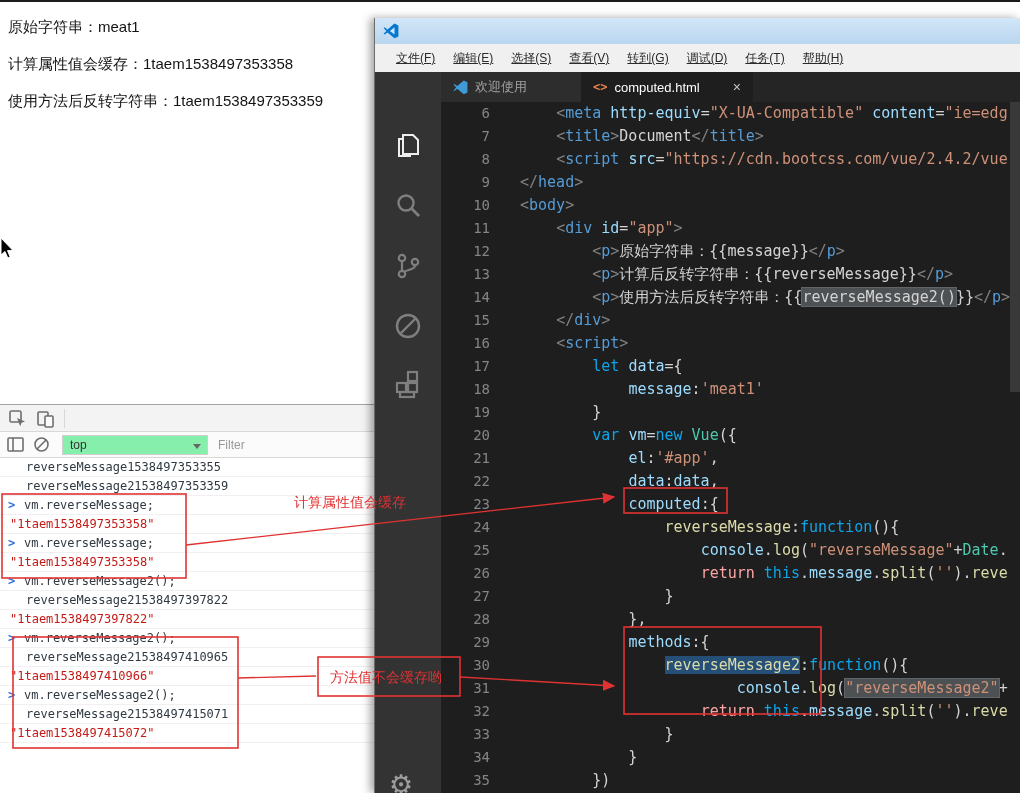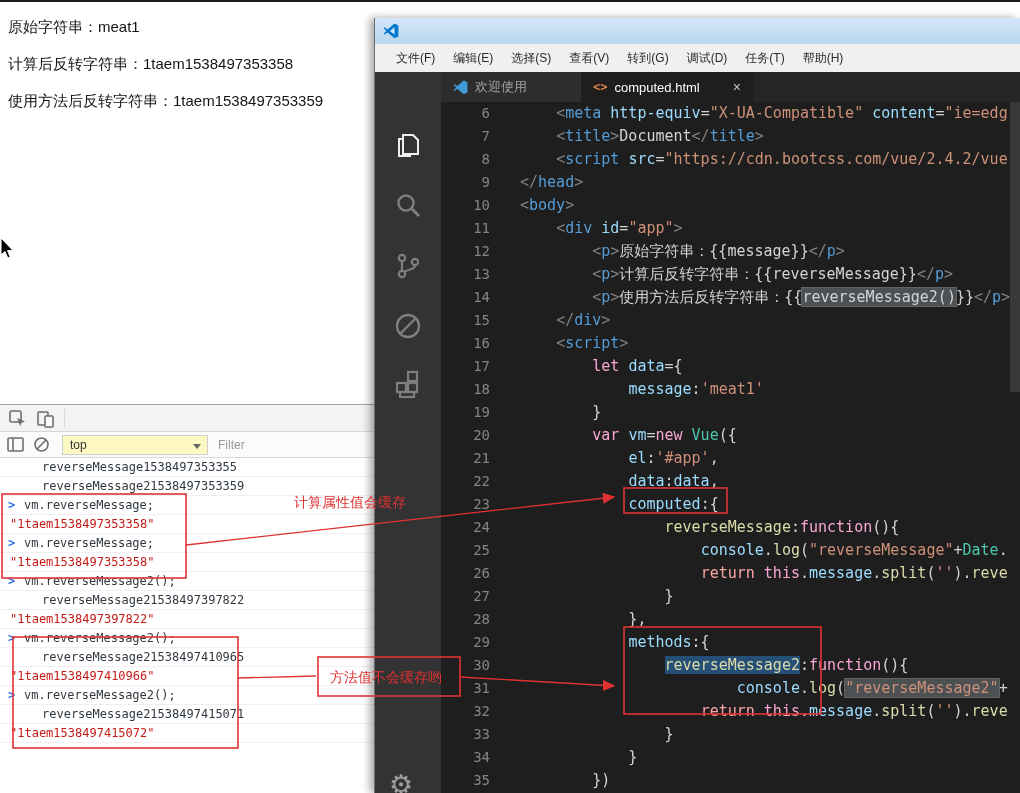--- a/index.html
+++ b/index.html
@@ -14,79 +14,79 @@
 
   
   .devtools { position:absolute; left:0; top:404px; width:375px; height:389px; background:#fff; border-top:1px solid #a3a3a3; }
   .dt-row1 { position:absolute; left:0; top:0; width:100%; height:27px; background:#f3f3f4; border-bottom:1px solid #d8d8d8; }
   .dt-row2 { position:absolute; left:0; top:27px; width:100%; height:26px; background:#fbfbfb; border-bottom:1px solid #d8d8d8; }
   .dt-icon { position:absolute; top:4px; width:20px; height:20px; }
   .dt-sep { position:absolute; top:4px; width:1px; height:19px; background:#d8d8d8; }
   .dt-tabs { position:absolute; left:76px; top:0; height:27px; display:flex; }
   .dt-tab { height:27px; line-height:26px; padding:0 9px; font-size:12px; color:#5f6368; white-space:nowrap;margin-top:24px; }
   .dt-tab.active { color:#1a1a1a; border-bottom:2px solid #1a73e8; }
-  .dt-select { position:absolute; left:62px; top:3px; width:146px; height:20px; border:1px solid #cfcfcf; background:#fef9c3;
+  .dt-select { position:absolute; left:62px; top:3px; width:146px; height:20px; border:1px solid #cfcfcf; background:#86efac;
                font-size:12px; color:#333; line-height:18px; padding-left:7px; }
   .dt-select .tri { position:absolute; right:6px; top:8px; width:0; height:0; border-left:4px solid transparent; border-right:4px solid transparent; border-top:5px solid #666; }
   .dt-filter { position:absolute; left:218px; top:3px; width:140px; height:20px; border:none; font-size:12px; color:#999; line-height:20px; }
 
   .console-list { position:absolute; left:0; top:53px; width:100%; }
   .c-entry { position:relative; height:19px; line-height:18px; border-bottom:1px solid #f0f0f2;
              font-family:"DejaVu Sans Mono","Liberation Mono",monospace; font-size:12px; color:#303942; white-space:nowrap; }
-  .c-entry.log  { padding-left:42px; }
+  .c-entry.log  { padding-left:26px; }
   .c-entry.input{ padding-left:24px; }
   .c-entry.result{ padding-left:10px; color:#c41a16; }
   .c-entry .chev { position:absolute; left:8px; top:0; color:#2b6fe3; font-weight:bold; }
 
   
   .vscode { position:absolute; left:374px; top:18px; width:646px; height:775px; background:#1e1e1e;
             box-shadow:-4px 0 8px rgba(0,0,0,0.35); border-left:1px solid #6d6d6d; }
   .vs-titlebar { position:absolute; left:0; top:0; width:100%; height:26px;
                  background:linear-gradient(#d3e6f8,#b8d6ef); display:flex; align-items:center; }
   .vs-title { font-size:12px; color:#1f1f1f; margin-left:6px; white-space:nowrap; }
   .vs-logo { width:16px; height:16px; margin-left:8px; flex:none; }
   .vs-menubar { position:absolute; left:0; top:26px; width:100%; height:28px; background:#f0f0f0; display:flex; align-items:center; padding-left:12px; }
-  .menu-item { font-size:12px; color:#2a2a2a; padding:16px 9px; line-height:28px; }
+  .menu-item { font-size:12px; color:#2a2a2a; padding:16px 9px; line-height:28px;text-decoration:underline; }
 
   .vs-activitybar { position:absolute; left:0; top:54px; width:66px; bottom:0; background:#333333; }
   .act-icon { position:absolute; left:17px; width:32px; height:32px; }
   .vs-gear { position:absolute; left:14px; bottom:-8px; font-size:27px; color:#9d9d9d; }
 
   .vs-tabbar { position:absolute; left:66px; top:54px; right:0; height:30px; background:#252526; display:flex; }
   .vs-tab { height:30px; display:flex; align-items:center; padding:0 12px; font-size:13px; white-space:nowrap; }
   .vs-tab.inactive { background:#2d2d2d; color:#a0a0a0; width:140px; }
   .vs-tab.active { background:#1e1e1e; color:#ffffff; width:172px; }
   .vs-tab .ticon { margin-right:7px; flex:none; }
   .html-glyph { color:#e8824a; font-family:"DejaVu Sans Mono",monospace; font-size:12px; font-weight:bold; }
   .tab-close { margin-left:auto; color:#c5c5c5; font-size:14px; }
 
   .vs-editor { position:absolute; left:66px; top:84px; right:0; bottom:0; overflow:hidden; background:#1e1e1e; }
   .code-line { display:flex; height:23px; font-family:"DejaVu Sans Mono","Liberation Mono",monospace; font-size:15px; line-height:23px; white-space:pre; }
   .ln { width:49px; flex:none; text-align:right; color:#858585; font-size:14px; }
   .lc { padding-left:30px; }
   .pl{color:#d4d4d4} .pu{color:#808080} .tg{color:#569cd6} .at{color:#9cdcfe} .st{color:#ce9178}
-  .kw{color:#f9a8d4} .ct{color:#fca5a5} .fn{color:#dcdcaa} .cl{color:#4ec9b0} .pr{color:#9cdcfe}
+  .kw{color:#0ea5e9} .ct{color:#fca5a5} .fn{color:#dcdcaa} .cl{color:#4ec9b0} .pr{color:#9cdcfe}
   .hlg{background:#4d5154; outline:1px solid #5f6468;}
   .hlb{background:#264f78;}
   .vs-scrollbar { position:absolute; right:0; top:84px; width:10px; bottom:0; }
   .vs-thumb { position:absolute; right:0; top:0; width:10px; height:290px; background:rgba(121,121,121,0.3); }
 
   
   .anno { position:absolute; left:0; top:0; width:1020px; height:793px; z-index:50; pointer-events:none; }
   .cursor { position:absolute; left:0px; top:238px; z-index:60; pointer-events:none; }
 </style>
 </head>
 <body>
 
 <div class="screen">
   <div class="top-line"></div>
 
   <div class="browser-page">
       <div class="page-line" style="top: 16px;">原始字符串：meat1</div>
-      <div class="page-line" style="top: 53px;">计算后反转字符串：1taem1538497353358</div>
+      <div class="page-line" style="top: 53px;">计算属性值会缓存：1taem1538497353358</div>
       <div class="page-line" style="top: 90px;">使用方法后反转字符串：1taem1538497353359</div>
     </div>
 
   <div class="devtools">
     <div class="dt-row1">
       <svg class="dt-icon" style="left:8px" viewBox="0 0 20 20">
         <rect x="2" y="2" width="11" height="11" rx="1.5" fill="none" stroke="#6e6e6e" stroke-width="1.6"></rect>
         <path d="M9 9 L17 12.5 L13.5 13.8 L12.2 17.3 Z" fill="#6e6e6e"></path>
       </svg>
       <svg class="dt-icon" style="left:36px" viewBox="0 0 20 20">

